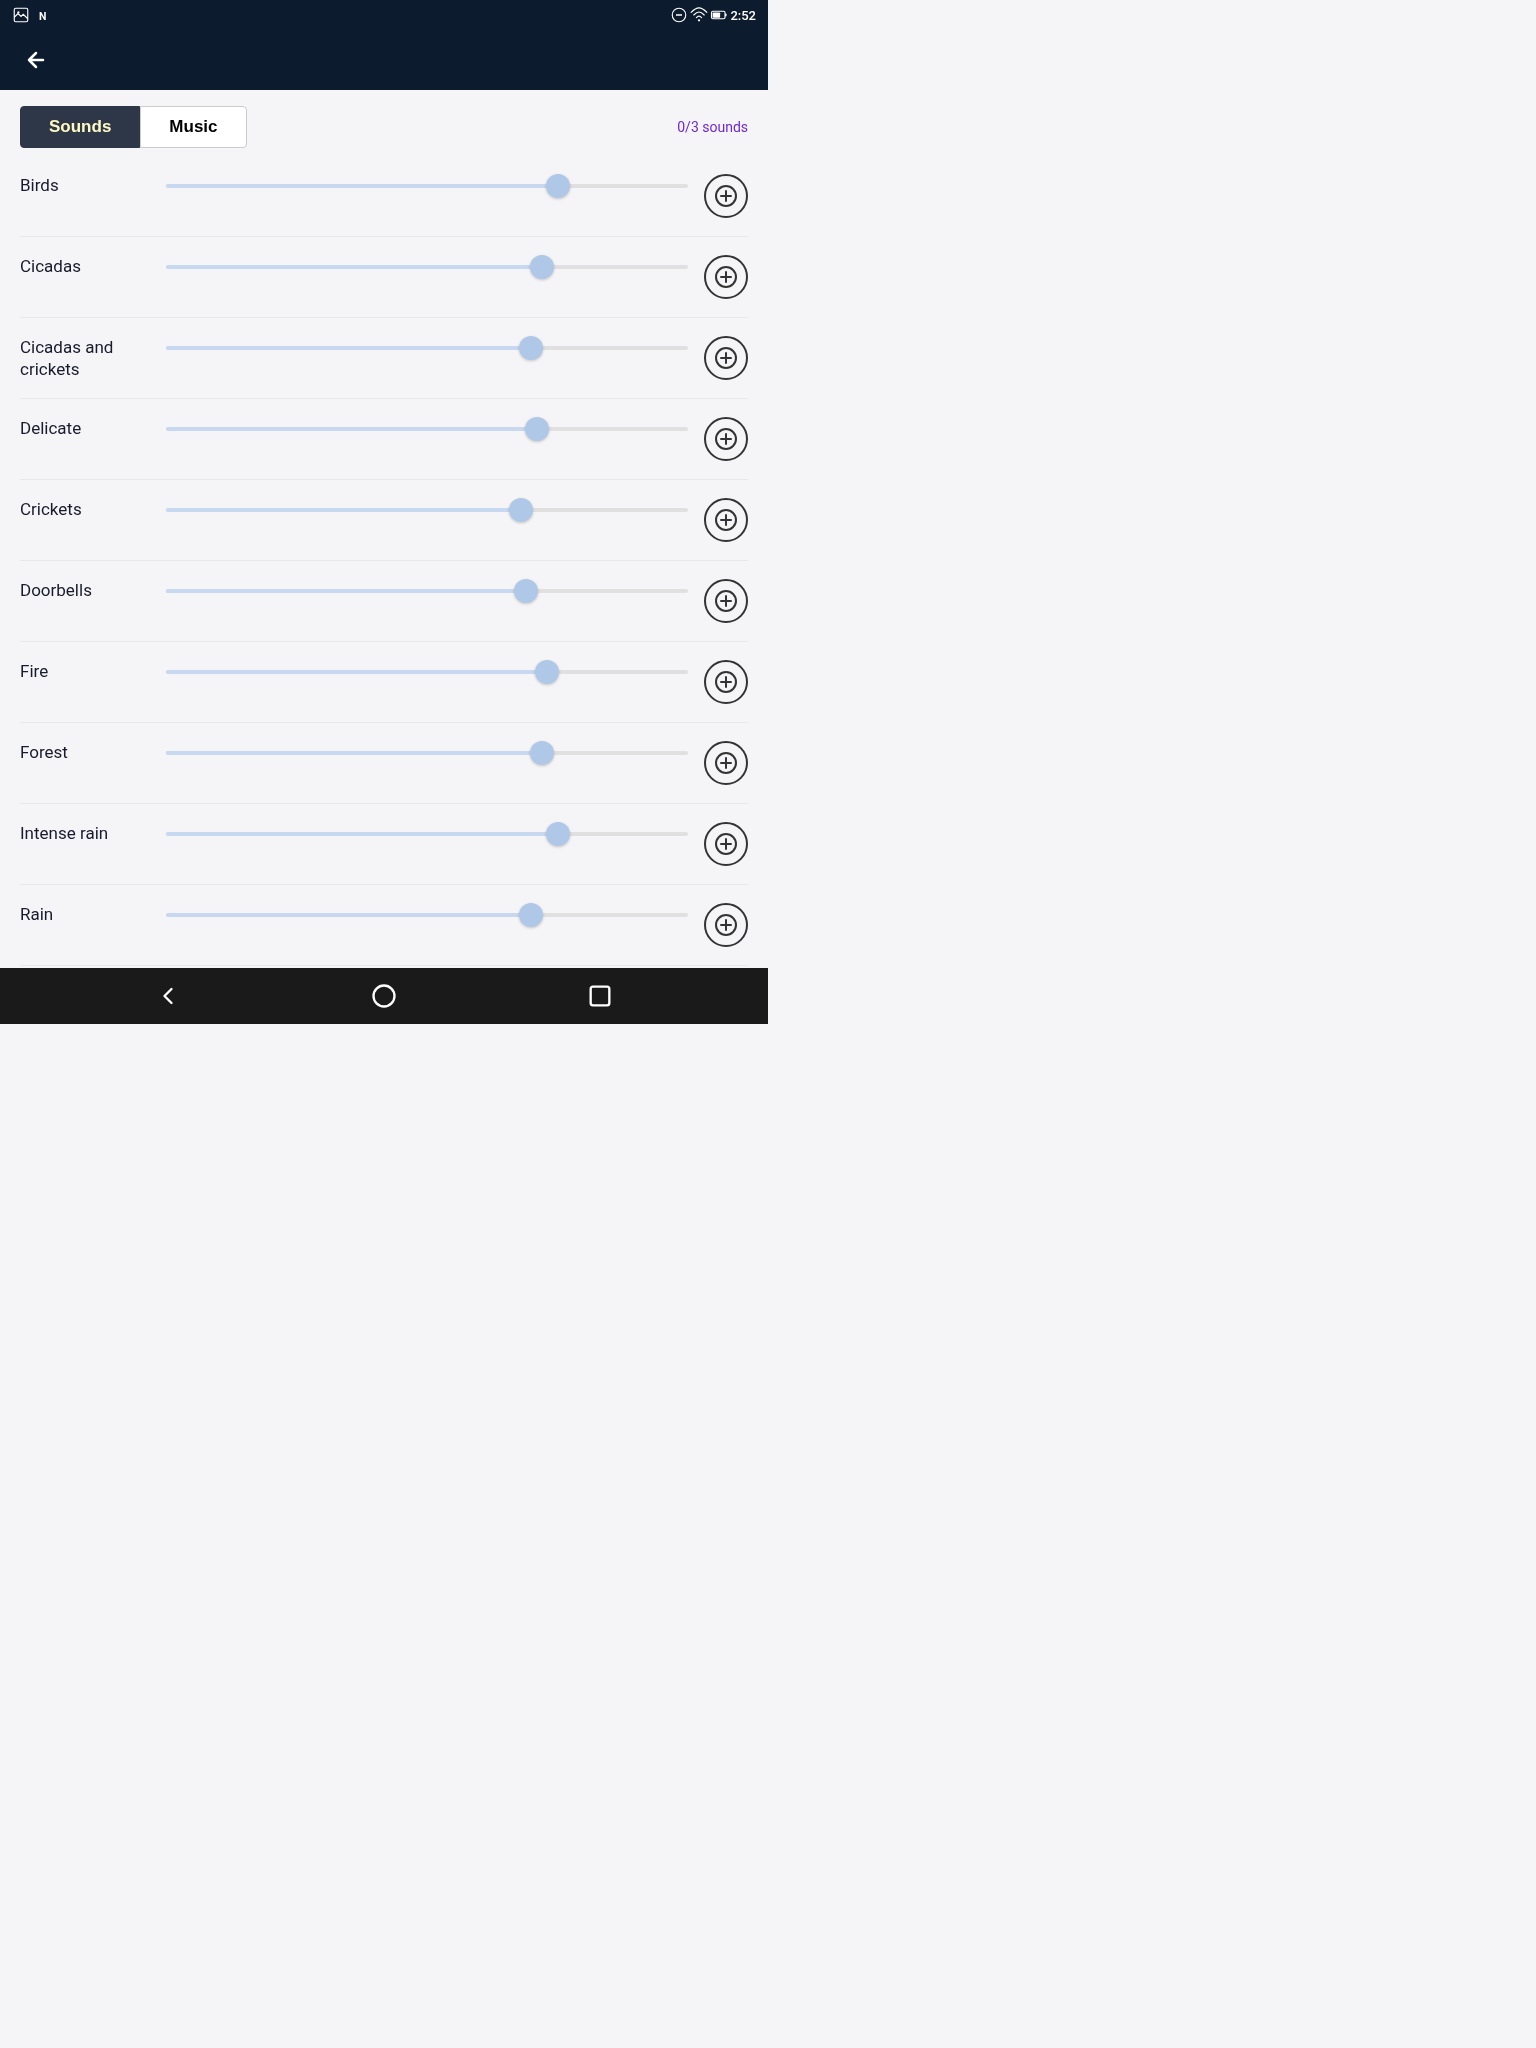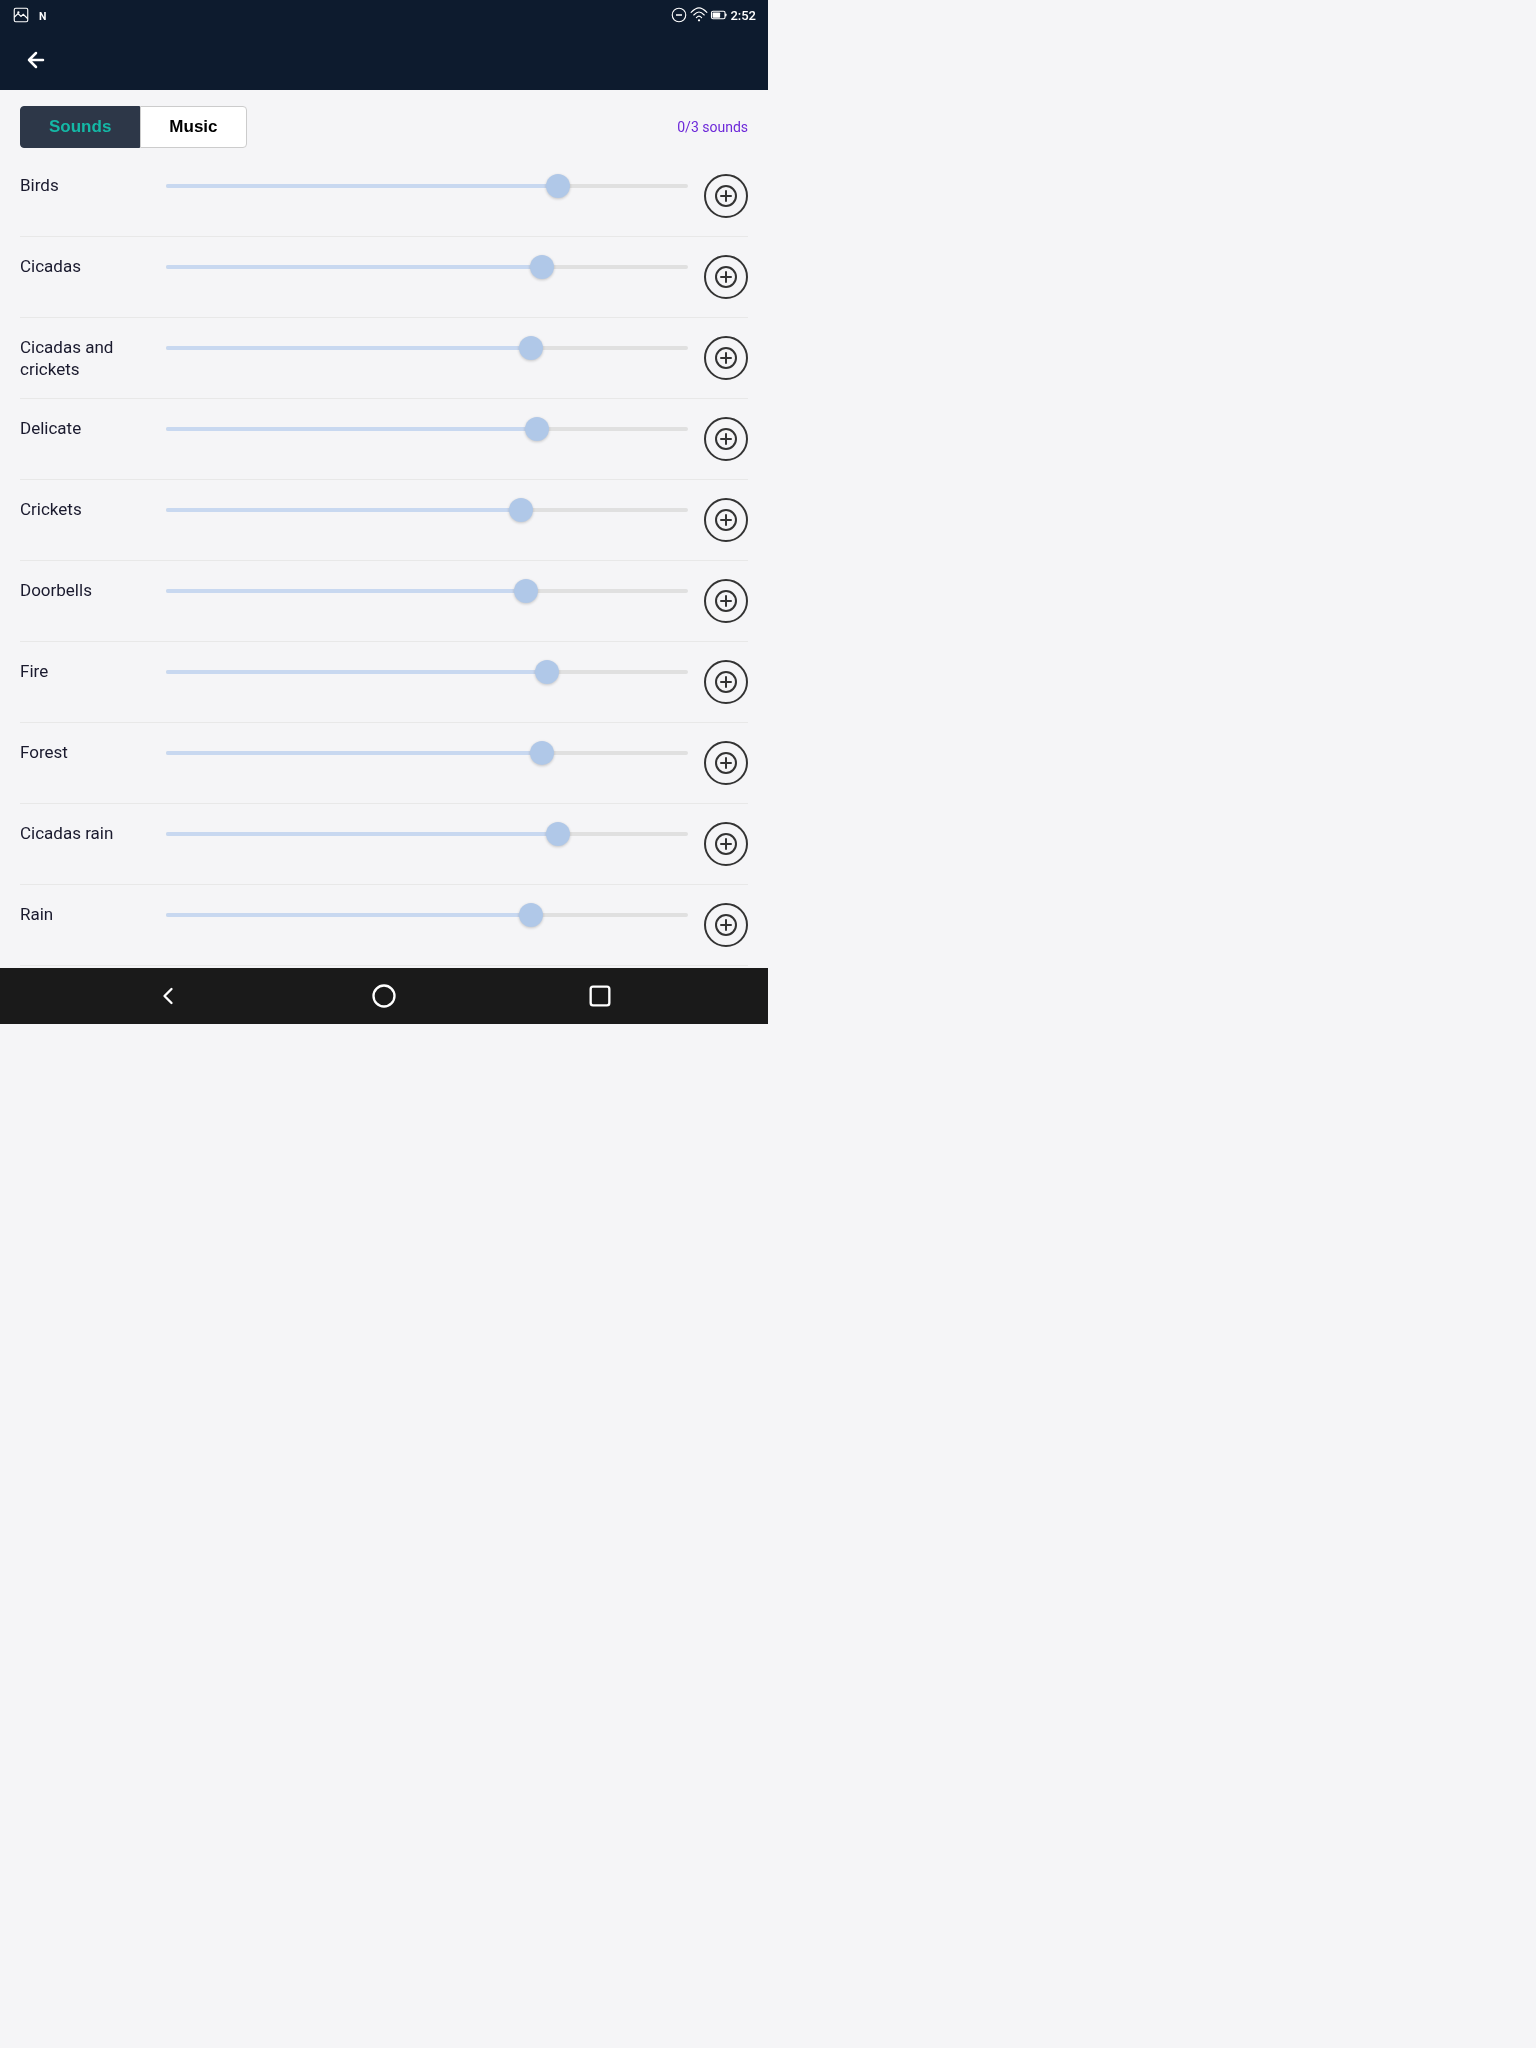--- a/index.html
+++ b/index.html
@@ -92,21 +92,21 @@
       padding: 10px 28px;
       font-size: 17px;
       font-weight: 600;
       border: 1.5px solid #ccc;
       background: white;
       cursor: pointer;
       outline: none;
     }
     .tab-btn.active {
       background: #2d3748;
-      color: #14b8a6;
+      color: #fef9c3;
       border-color: #2d3748;
     }
     .tab-btn:first-child {
       border-radius: 4px 0 0 4px;
     }
     .tab-btn:last-child {
       border-radius: 0 4px 4px 0;
     }
     .sounds-counter {
       font-size: 14px;
@@ -373,21 +373,21 @@
       </div>
       <button class="add-button" aria-label="Add Forest">
         <svg viewBox="0 0 24 24" fill="none" stroke="#333" stroke-width="2" stroke-linecap="round">
           <circle cx="12" cy="12" r="10"></circle>
           <line x1="12" y1="7" x2="12" y2="17"></line>
           <line x1="7" y1="12" x2="17" y2="12"></line>
         </svg>
       </button>
     </div>
       <div class="sound-item">
-      <span class="sound-label">Cicadas rain</span>
+      <span class="sound-label">Intense rain</span>
       <div class="slider-container">
         <div class="slider-track"></div>
         <div class="slider-fill" style="width: 75%"></div>
         <div class="slider-thumb" style="left: 75%"></div>
       </div>
       <button class="add-button" aria-label="Add Intense rain">
         <svg viewBox="0 0 24 24" fill="none" stroke="#333" stroke-width="2" stroke-linecap="round">
           <circle cx="12" cy="12" r="10"></circle>
           <line x1="12" y1="7" x2="12" y2="17"></line>
           <line x1="7" y1="12" x2="17" y2="12"></line>

